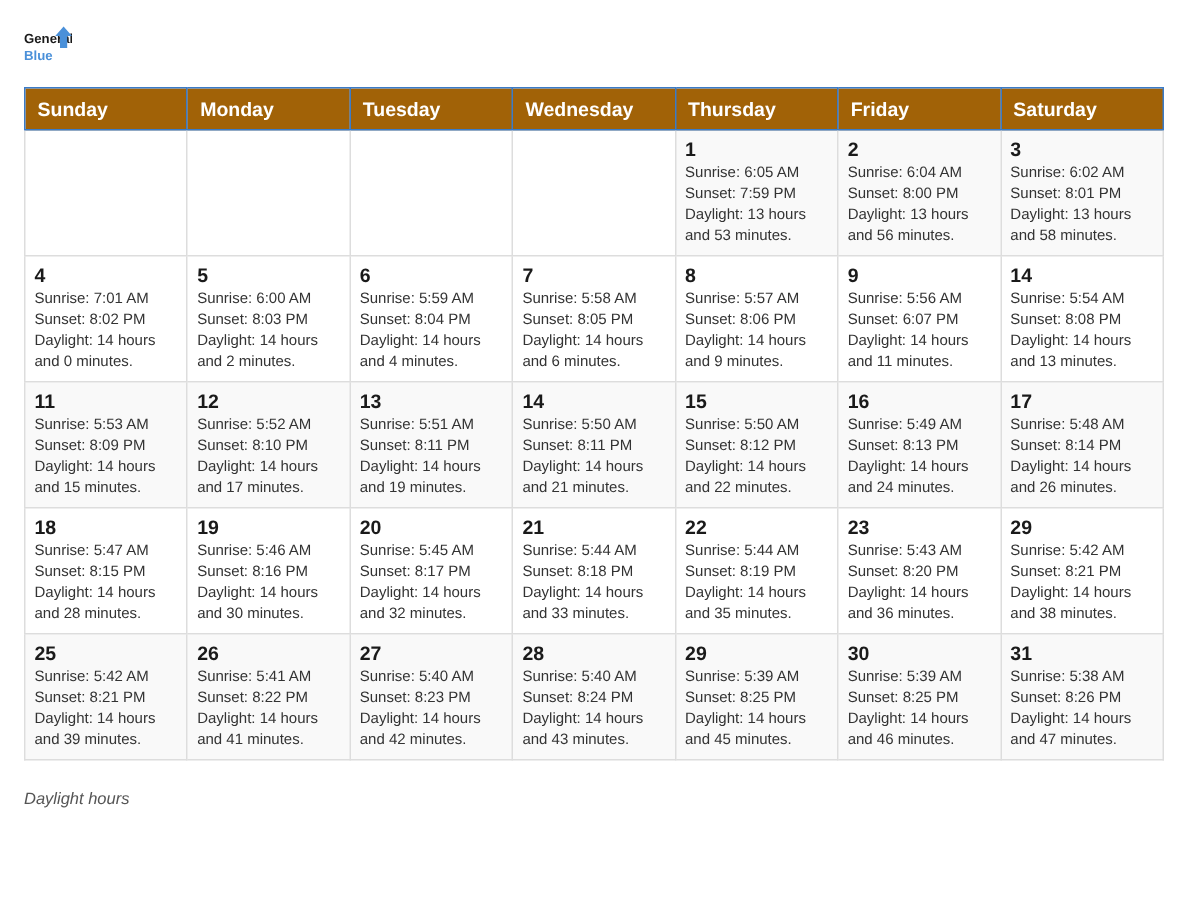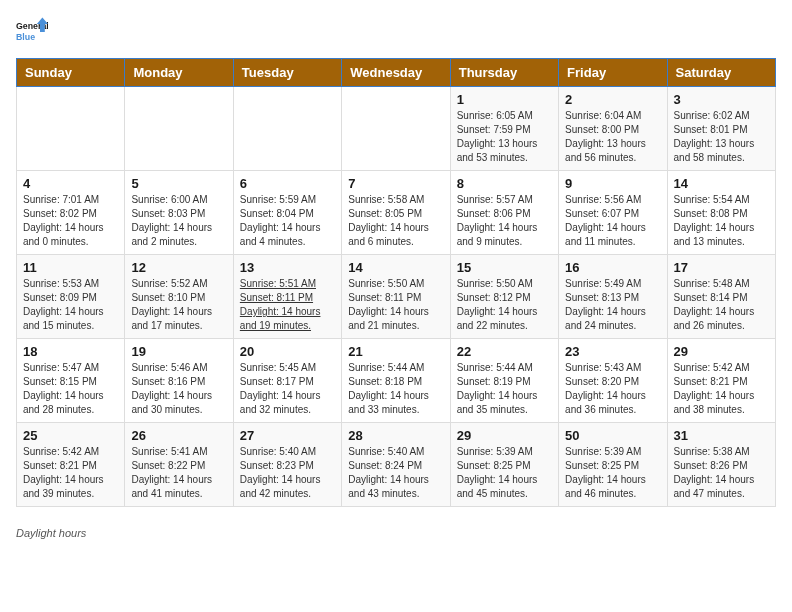--- a/index.html
+++ b/index.html
@@ -207,21 +207,21 @@
         </td>
         <td>
           <span class="day-num">12</span>
           <div class="day-detail" style="white-space: pre-line;">Sunrise: 5:52 AM
 Sunset: 8:10 PM
 Daylight: 14 hours
 and 17 minutes.</div>
         </td>
         <td>
           <span class="day-num">13</span>
-          <div class="day-detail" style="white-space: pre-line; text-decoration: underline;">Sunrise: 5:51 AM
+          <div class="day-detail" style="white-space: pre-line;">Sunrise: 5:51 AM
 Sunset: 8:11 PM
 Daylight: 14 hours
 and 19 minutes.</div>
         </td>
         <td>
           <span class="day-num">14</span>
           <div class="day-detail" style="white-space: pre-line;">Sunrise: 5:50 AM
 Sunset: 8:11 PM
 Daylight: 14 hours
 and 21 minutes.</div>
@@ -329,21 +329,21 @@
 and 43 minutes.</div>
         </td>
         <td>
           <span class="day-num">29</span>
           <div class="day-detail" style="white-space: pre-line;">Sunrise: 5:39 AM
 Sunset: 8:25 PM
 Daylight: 14 hours
 and 45 minutes.</div>
         </td>
         <td>
-          <span class="day-num">50</span>
+          <span class="day-num">30</span>
           <div class="day-detail" style="white-space: pre-line;">Sunrise: 5:39 AM
 Sunset: 8:25 PM
 Daylight: 14 hours
 and 46 minutes.</div>
         </td>
         <td>
           <span class="day-num">31</span>
           <div class="day-detail" style="white-space: pre-line;">Sunrise: 5:38 AM
 Sunset: 8:26 PM
 Daylight: 14 hours

